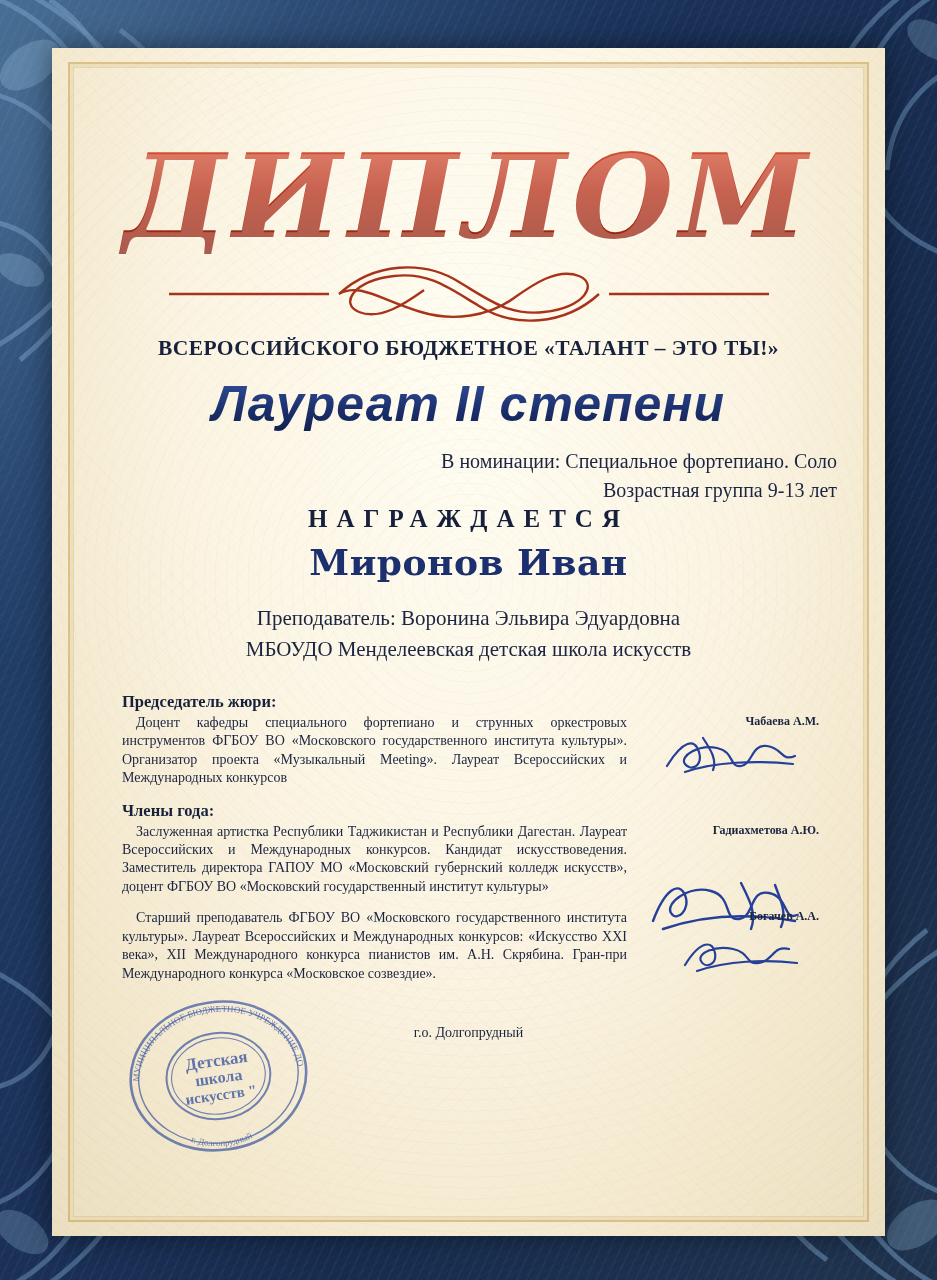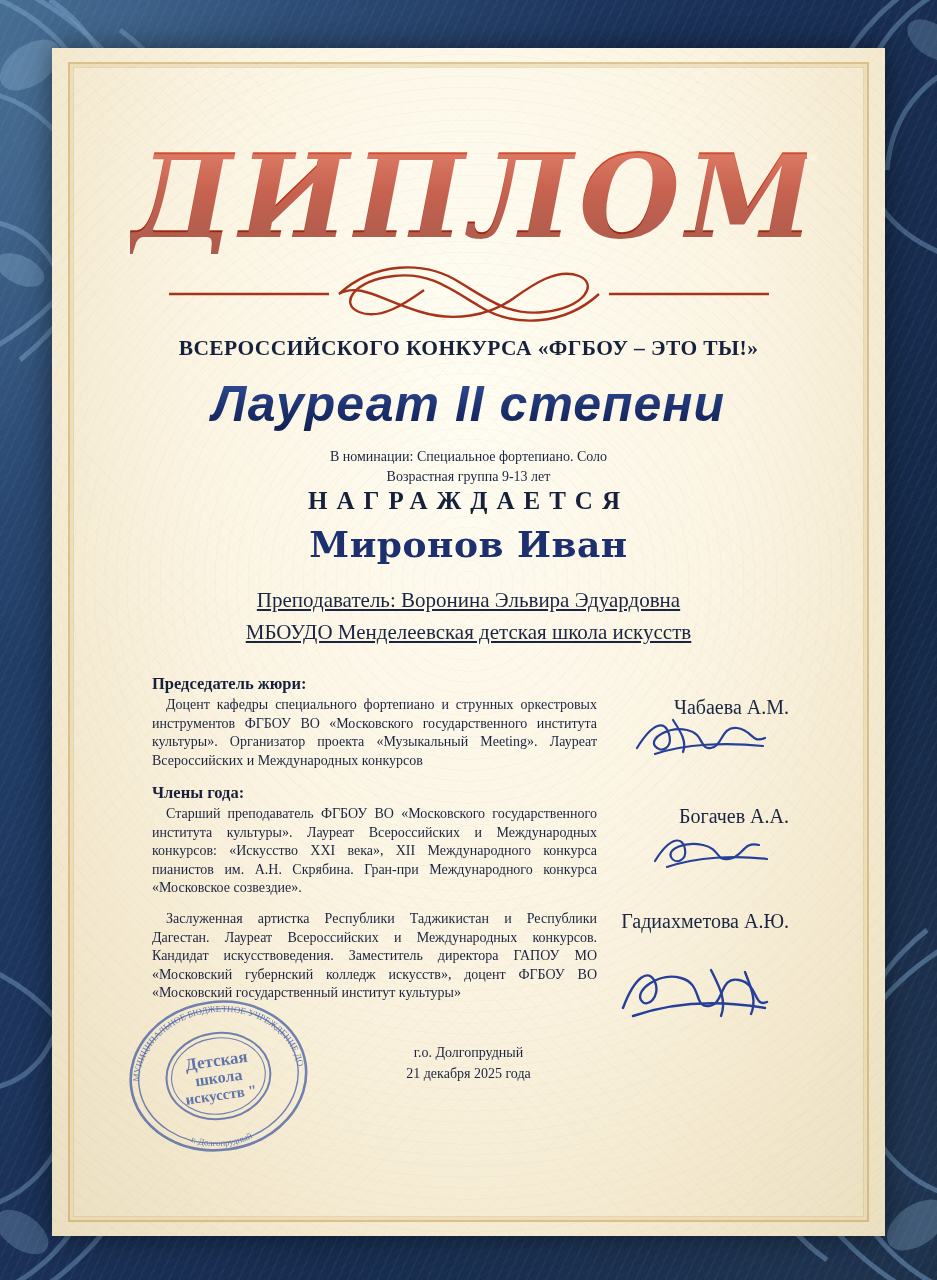--- a/index.html
+++ b/index.html
@@ -72,21 +72,21 @@
     position: absolute;
     left: 16px; top: 14px; right: 16px; bottom: 14px;
     border: 2px solid rgba(196,158,78,.55);
     box-shadow: inset 0 0 0 3px rgba(240,228,198,.6), inset 0 0 0 4px rgba(196,158,78,.28);
     pointer-events: none;
   }
 
   .content {
     position: absolute;
     inset: 0;
-    padding: 0 78px;
+    padding: 0 48px;
     box-sizing: border-box;
     text-align: center;
     color: #1b2440;
   }
 
   
   .title {
     margin-top: 92px;
     font-family: "DejaVu Serif", serif;
     font-weight: 700;
@@ -125,44 +125,44 @@
     font-weight: 700;
     font-size: 50px;
     letter-spacing: 1px;
     color: #1c2f6e;
     background: linear-gradient(180deg,#35539c 0%, #1b2f6d 60%, #101f4d 100%);
     -webkit-background-clip: text;
     background-clip: text;
     color: transparent;
   }
   .nomination, .agegroup {
-    font-size: 14px;
+    font-size: 20px;
     line-height: 1.45;
     color: #1b2440;
+    text-align: right;
   }
   .nomination { margin-top: 14px; }
   .awarded {
     font-size: 25px;
     font-weight: 700;
     letter-spacing: 9px;
     color: #16203c;
   }
   .winner {
     margin-top: 8px;
     font-family: "DejaVu Serif", serif;
     font-weight: 700;
     font-size: 36px;
     letter-spacing: .5px;
     color: #1c2f6e;
   }
   .teacher, .school {
     font-size: 21px;
     line-height: 1.5;
     color: #1b2440;
-    text-decoration: underline;
   }
   .teacher { margin-top: 20px; }
 
   
   .jury {
     margin-top: 26px;
     text-align: left;
     padding: 0 14px 0 22px;
   }
   .jury-heading {
@@ -180,23 +180,24 @@
     line-height: 1.32;
     text-align: justify;
     color: #1b2440;
     padding-right: 196px;
     text-indent: 14px;
   }
   .jury-name {
     position: absolute;
     right: 4px;
     top: 0;
-    font-size: 20px;
+    font-size: 12px;
     color: #1b2440;
     white-space: nowrap;
+    font-weight: bold;
   }
   .signature {
     position: absolute;
     right: 18px;
     top: 14px;
     width: 150px;
     height: 52px;
     pointer-events: none;
   }
   .signature svg { width: 100%; height: 100%; }
@@ -296,21 +297,21 @@
         <svg viewBox="0 0 620 60" preserveAspectRatio="none">
           <g stroke="#a8331a" stroke-width="2.4" fill="none">
             <path d="M10 30 L170 30"></path>
             <path d="M450 30 L610 30"></path>
             <path d="M180 30 C215 -2 265 -4 300 18 C330 36 350 52 385 48 C425 44 440 20 420 12 C398 3 372 22 355 34 C330 52 295 58 262 48 C222 36 200 18 180 30 Z"></path>
             <path d="M440 30 C405 62 355 64 320 42 C290 24 270 8 235 12 C195 16 180 40 200 48 C222 57 248 38 265 26"></path>
           </g>
         </svg>
       </div>
 
-      <div class="competition">ВСЕРОССИЙСКОГО КОНКУРСА «ФГБОУ – ЭТО ТЫ!»</div>
+      <div class="competition">ВСЕРОССИЙСКОГО БЮДЖЕТНОЕ «ТАЛАНТ – ЭТО ТЫ!»</div>
 
       <div class="laureate">Лауреат II степени</div>
 
       <div class="nomination">В номинации: Специальное фортепиано. Соло</div>
       <div class="agegroup">Возрастная группа 9-13 лет</div>
 
       <div class="awarded">НАГРАЖДАЕТСЯ</div>
       <div class="winner">Миронов Иван</div>
 
       <div class="teacher">Преподаватель: Воронина Эльвира Эдуардовна</div>
@@ -328,52 +329,51 @@
                 <path d="M12 38 C28 12 40 10 44 24 C48 38 36 44 30 36 C24 28 44 16 62 20 C80 24 74 40 86 38 C98 36 96 16 112 18 C128 20 126 34 140 28"></path>
                 <path d="M30 44 C60 34 100 32 138 36"></path>
                 <path d="M48 10 C56 22 62 32 58 42"></path>
               </g>
             </svg>
           </div>
         </div>
 
         <div class="jury-heading">Члены года:</div>
         <div class="jury-block">
-          <div class="jury-text">Старший преподаватель ФГБОУ ВО «Московского государственного института культуры». Лауреат Всероссийских и Международных конкурсов: «Искусство XXI века», XII Международного конкурса пианистов им. А.Н. Скрябина. Гран-при Международного конкурса «Московское созвездие».</div>
-          <div class="jury-name">Богачев А.А.</div>
-          <div class="signature" style="top:22px;width:130px;height:46px;">
-            <svg viewBox="0 0 130 46">
-              <g fill="none" stroke="#26409a" stroke-width="2.2" stroke-linecap="round">
-                <path d="M10 34 C26 8 38 10 40 22 C42 34 30 38 26 30 C22 22 40 14 58 18 C76 22 70 34 84 32 C98 30 98 14 114 18"></path>
-                <path d="M22 40 C52 30 90 28 122 32"></path>
-              </g>
-            </svg>
-          </div>
-        </div>
-
-        <div class="jury-block">
           <div class="jury-text">Заслуженная артистка Республики Таджикистан и Республики Дагестан. Лауреат Всероссийских и Международных конкурсов. Кандидат искусствоведения. Заместитель директора ГАПОУ МО «Московский губернский колледж искусств», доцент ФГБОУ ВО «Московский государственный институт культуры»</div>
           <div class="jury-name">Гадиахметова А.Ю.</div>
           <div class="signature" style="top:52px;width:160px;height:62px;">
             <svg viewBox="0 0 160 62">
               <g fill="none" stroke="#26409a" stroke-width="2.4" stroke-linecap="round">
                 <path d="M8 46 C20 14 34 6 40 20 C46 34 32 48 26 38 C20 28 44 10 66 16 C88 22 78 46 94 44 C110 42 104 14 124 18 C144 22 138 46 152 40"></path>
                 <path d="M18 54 C58 40 104 38 150 46"></path>
                 <path d="M96 8 C104 24 112 38 106 54"></path>
                 <path d="M130 10 C136 26 142 38 136 52"></path>
               </g>
             </svg>
           </div>
         </div>
 
+        <div class="jury-block">
+          <div class="jury-text">Старший преподаватель ФГБОУ ВО «Московского государственного института культуры». Лауреат Всероссийских и Международных конкурсов: «Искусство XXI века», XII Международного конкурса пианистов им. А.Н. Скрябина. Гран-при Международного конкурса «Московское созвездие».</div>
+          <div class="jury-name">Богачев А.А.</div>
+          <div class="signature" style="top:22px;width:130px;height:46px;">
+            <svg viewBox="0 0 130 46">
+              <g fill="none" stroke="#26409a" stroke-width="2.2" stroke-linecap="round">
+                <path d="M10 34 C26 8 38 10 40 22 C42 34 30 38 26 30 C22 22 40 14 58 18 C76 22 70 34 84 32 C98 30 98 14 114 18"></path>
+                <path d="M22 40 C52 30 90 28 122 32"></path>
+              </g>
+            </svg>
+          </div>
+        </div>
+
       </div>
 
       <div class="footer">
         <div>г.о. Долгопрудный</div>
-        <div>21 декабря 2025 года</div>
       </div>
 
     </div>
 
     <div class="stamp">
       <svg viewBox="0 0 208 170">
         <defs>
           <path id="arcTop" d="M24 92 A80 68 0 0 1 184 92"></path>
           <path id="arcBottom" d="M32 96 A72 62 0 0 0 176 96"></path>
         </defs>

